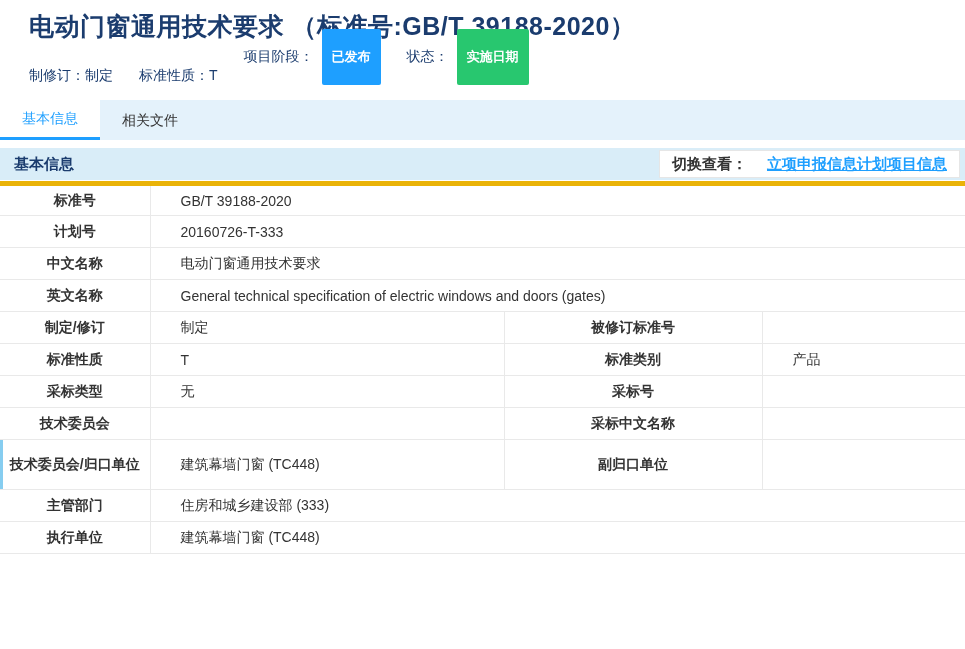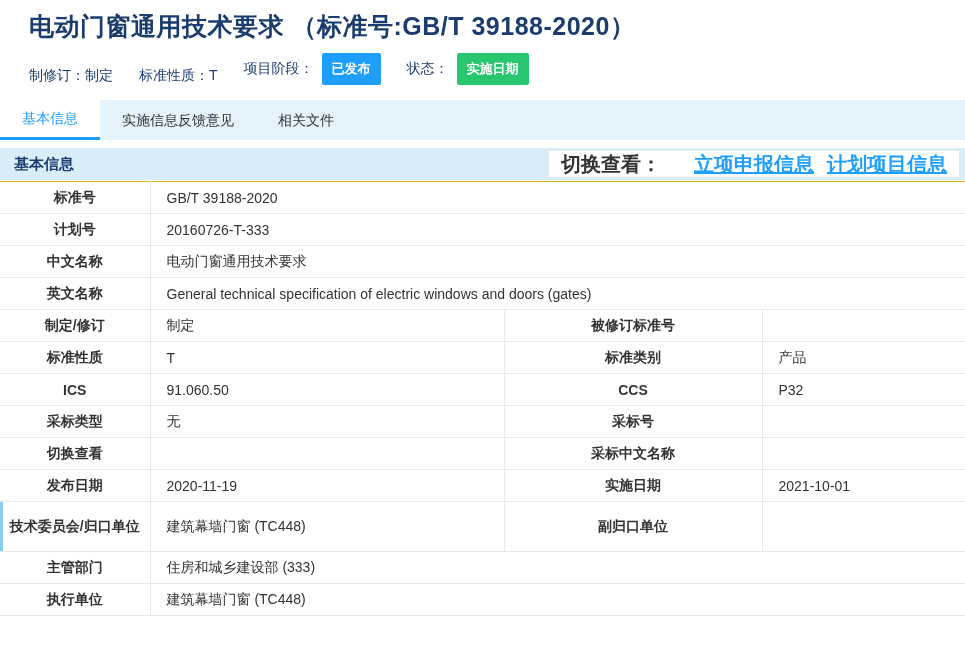--- a/index.html
+++ b/index.html
@@ -29,21 +29,21 @@
     color: #1b3c6e;
     height: 24px;
   }
   .meta-item { margin-right: 26px; display: flex; align-items: center; }
   .badge {
     display: inline-block;
     color: #ffffff;
     font-size: 13px;
     font-weight: bold;
     line-height: 16px;
-    padding: 8px 10px;
+    padding: 20px 10px;
     border-radius: 2px;
     margin-left: 8px;
   }
   .badge-blue  { background: #1e9fff; }
   .badge-green { background: #28c76f; }
 
   
   .tabs {
     margin-top: 15px;
     height: 40px;
@@ -81,55 +81,55 @@
     font-weight: bold;
     color: #1b3c6e;
   }
   .switcher {
     background: #ffffff;
     border: 1px solid #e6e6e6;
     height: 28px;
     display: flex;
     align-items: center;
     padding: 0 12px;
-    font-size: 20px;
+    font-size: 15px;
   }
   .switcher-label { font-weight: bold; color: #333333; margin-right: 20px; }
   .switch-link {
     color: #1e9fff;
     font-weight: bold;
     text-decoration: underline;
-    margin-left: 13px;
+    margin-left: 0;
     cursor: pointer;
     text-align: center;
   }
 
   
   table.info {
     width: 965px;
     border-collapse: collapse;
     table-layout: fixed;
     margin-top: 1px;
-    border-top: 1px solid #eab308;
+    border-top: 5px solid #eab308;
   }
   table.info td {
     border-bottom: 1px solid #e9e9e9;
     font-size: 14px;
     overflow: hidden;
     white-space: normal;
   }
   table.info td + td { border-left: 1px solid #e9e9e9; }
   td.lbl {
     text-align: center;
     font-weight: bold;
     color: #333333;
     padding: 0 6px;
   }
   td.val {
-    padding: 0 10px 0 16px;
+    padding: 0 10px 0 30px;
     color: #333333;
   }
   tr.r { height: 32px; }
   tr.tall { height: 50px; }
   tr.tall td:first-child { box-shadow: inset 3px 0 0 #86cdf0; margin-left: 36px; }
 </style>
 </head>
 <body>
 
 <div class="header">
@@ -143,21 +143,20 @@
     </span>
     <span class="meta-item">
       <span>状态：</span>
       <span class="badge badge-green">实施日期</span>
     </span>
   </div>
 </div>
 
 <div class="tabs">
   <div class="tab active">基本信息</div>
-  <div class="tab">实施信息反馈意见</div>
   <div class="tab">相关文件</div>
 </div>
 
 <div class="band">
   <span class="band-title">基本信息</span>
   <span class="switcher">
     <span class="switcher-label">切换查看：</span>
     <a class="switch-link">立项申报信息</a>
     <a class="switch-link">计划项目信息</a>
   </span>
@@ -193,42 +192,30 @@
       <td class="lbl">被修订标准号</td>
       <td class="val"></td>
     </tr>
     <tr class="r">
       <td class="lbl">标准性质</td>
       <td class="val">T</td>
       <td class="lbl">标准类别</td>
       <td class="val">产品</td>
     </tr>
     <tr class="r">
-      <td class="lbl">ICS</td>
-      <td class="val">91.060.50</td>
-      <td class="lbl">CCS</td>
-      <td class="val">P32</td>
-    </tr>
-    <tr class="r">
       <td class="lbl">采标类型</td>
       <td class="val">无</td>
       <td class="lbl">采标号</td>
       <td class="val"></td>
     </tr>
     <tr class="r">
-      <td class="lbl">切换查看</td>
+      <td class="lbl">技术委员会</td>
       <td class="val"></td>
       <td class="lbl">采标中文名称</td>
       <td class="val"></td>
-    </tr>
-    <tr class="r">
-      <td class="lbl">发布日期</td>
-      <td class="val">2020-11-19</td>
-      <td class="lbl">实施日期</td>
-      <td class="val">2021-10-01</td>
     </tr>
     <tr class="tall">
       <td class="lbl">技术委员会/归口单位</td>
       <td class="val">建筑幕墙门窗 (TC448)</td>
       <td class="lbl">副归口单位</td>
       <td class="val"></td>
     </tr>
     <tr class="r">
       <td class="lbl">主管部门</td>
       <td class="val" colspan="3">住房和城乡建设部 (333)</td>

